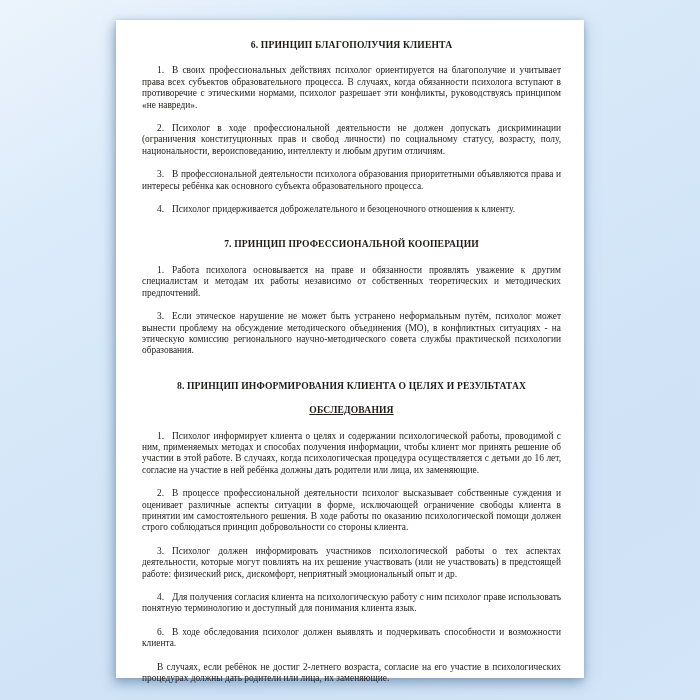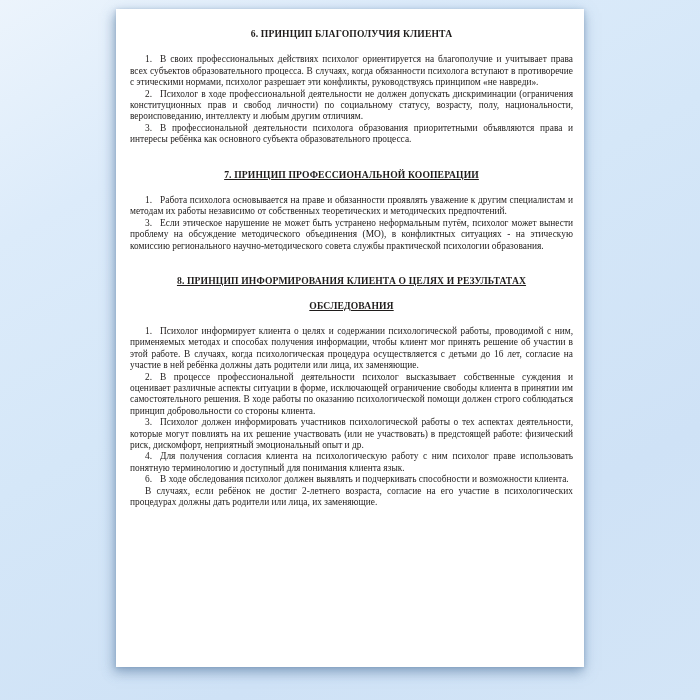--- a/index.html
+++ b/index.html
@@ -13,65 +13,66 @@
   }
   .stage {
     position: relative;
     width: 700px;
     height: 700px;
     background: linear-gradient(150deg, #ecf4fc 0%, #dcebfa 22%, #d5e7f8 45%, #cfe2f6 75%, #d3e5f7 100%);
   }
   .paper {
     position: absolute;
     left: 116px;
-    top: 9px;
+    top: 20px;
     width: 468px;
     height: 658px;
     box-sizing: border-box;
     background: #ffffff;
     padding: 19px 11px 0 14px;
     box-shadow: 0 4px 12px rgba(104, 136, 172, 0.55),
                 0 1px 4px rgba(104, 136, 172, 0.40),
                 -4px 6px 10px rgba(120, 148, 182, 0.30);
     color: #1f1c1b;
     font-size: 9.4px;
     line-height: 11.4px;
   }
   .hd {
     margin: 0 0 15px 0;
     font-size: 9.6px;
     font-weight: bold;
     text-align: center;
     letter-spacing: 0.15px;
     line-height: 11.4px;
   }
-  .hd.mt { margin-top: 23px; text-decoration: underline; }
+  .hd.mt { margin-top: 23px; }
   .hd.hd-cont { margin-top: 13px; margin-bottom: 15px; text-decoration: underline; }
   .hd8-first { margin-bottom: 0; }
   .item, .closing {
-    margin: 0;
+    margin: 12px;
     text-indent: 15px;
     text-align: justify;
   }
   .num {
     display: inline;
     margin-right: 8px;
   }
 </style>
 </head>
 <body>
 
 <div class="stage">
   <div class="paper">
 
     <section>
       <h2 class="hd">6. ПРИНЦИП БЛАГОПОЛУЧИЯ КЛИЕНТА</h2>
       <p class="item"><span class="num">1.</span><span class="txt">В своих профессиональных действиях психолог ориентируется на благополучие и учитывает права всех субъектов образовательного процесса. В случаях, когда обязанности психолога вступают в противоречие с этическими нормами, психолог разрешает эти конфликты, руководствуясь принципом «не навреди».</span></p>
       <p class="item"><span class="num">2.</span><span class="txt">Психолог в ходе профессиональной деятельности не должен допускать дискриминации (ограничения конституционных прав и свобод личности) по социальному статусу, возрасту, полу, национальности, вероисповеданию, интеллекту и любым другим отличиям.</span></p>
       <p class="item"><span class="num">3.</span><span class="txt">В профессиональной деятельности психолога образования приоритетными объявляются права и интересы ребёнка как основного субъекта образовательного процесса.</span></p>
+      <p class="item"><span class="num">4.</span><span class="txt">Психолог придерживается доброжелательного и безоценочного отношения к клиенту.</span></p>
     </section>
 
     <section>
       <h2 class="hd mt">7. ПРИНЦИП ПРОФЕССИОНАЛЬНОЙ КООПЕРАЦИИ</h2>
       <p class="item"><span class="num">1.</span><span class="txt">Работа психолога основывается на праве и обязанности проявлять уважение к другим специалистам и методам их работы независимо от собственных теоретических и методических предпочтений.</span></p>
       <p class="item"><span class="num">3.</span><span class="txt">Если этическое нарушение не может быть устранено неформальным путём, психолог может вынести проблему на обсуждение методического объединения (МО), в конфликтных ситуациях - на этическую комиссию регионального научно-методического совета службы практической психологии образования.</span></p>
     </section>
 
     <section>
       <h2 class="hd mt hd8-first">8. ПРИНЦИП ИНФОРМИРОВАНИЯ КЛИЕНТА О ЦЕЛЯХ И РЕЗУЛЬТАТАХ</h2>

